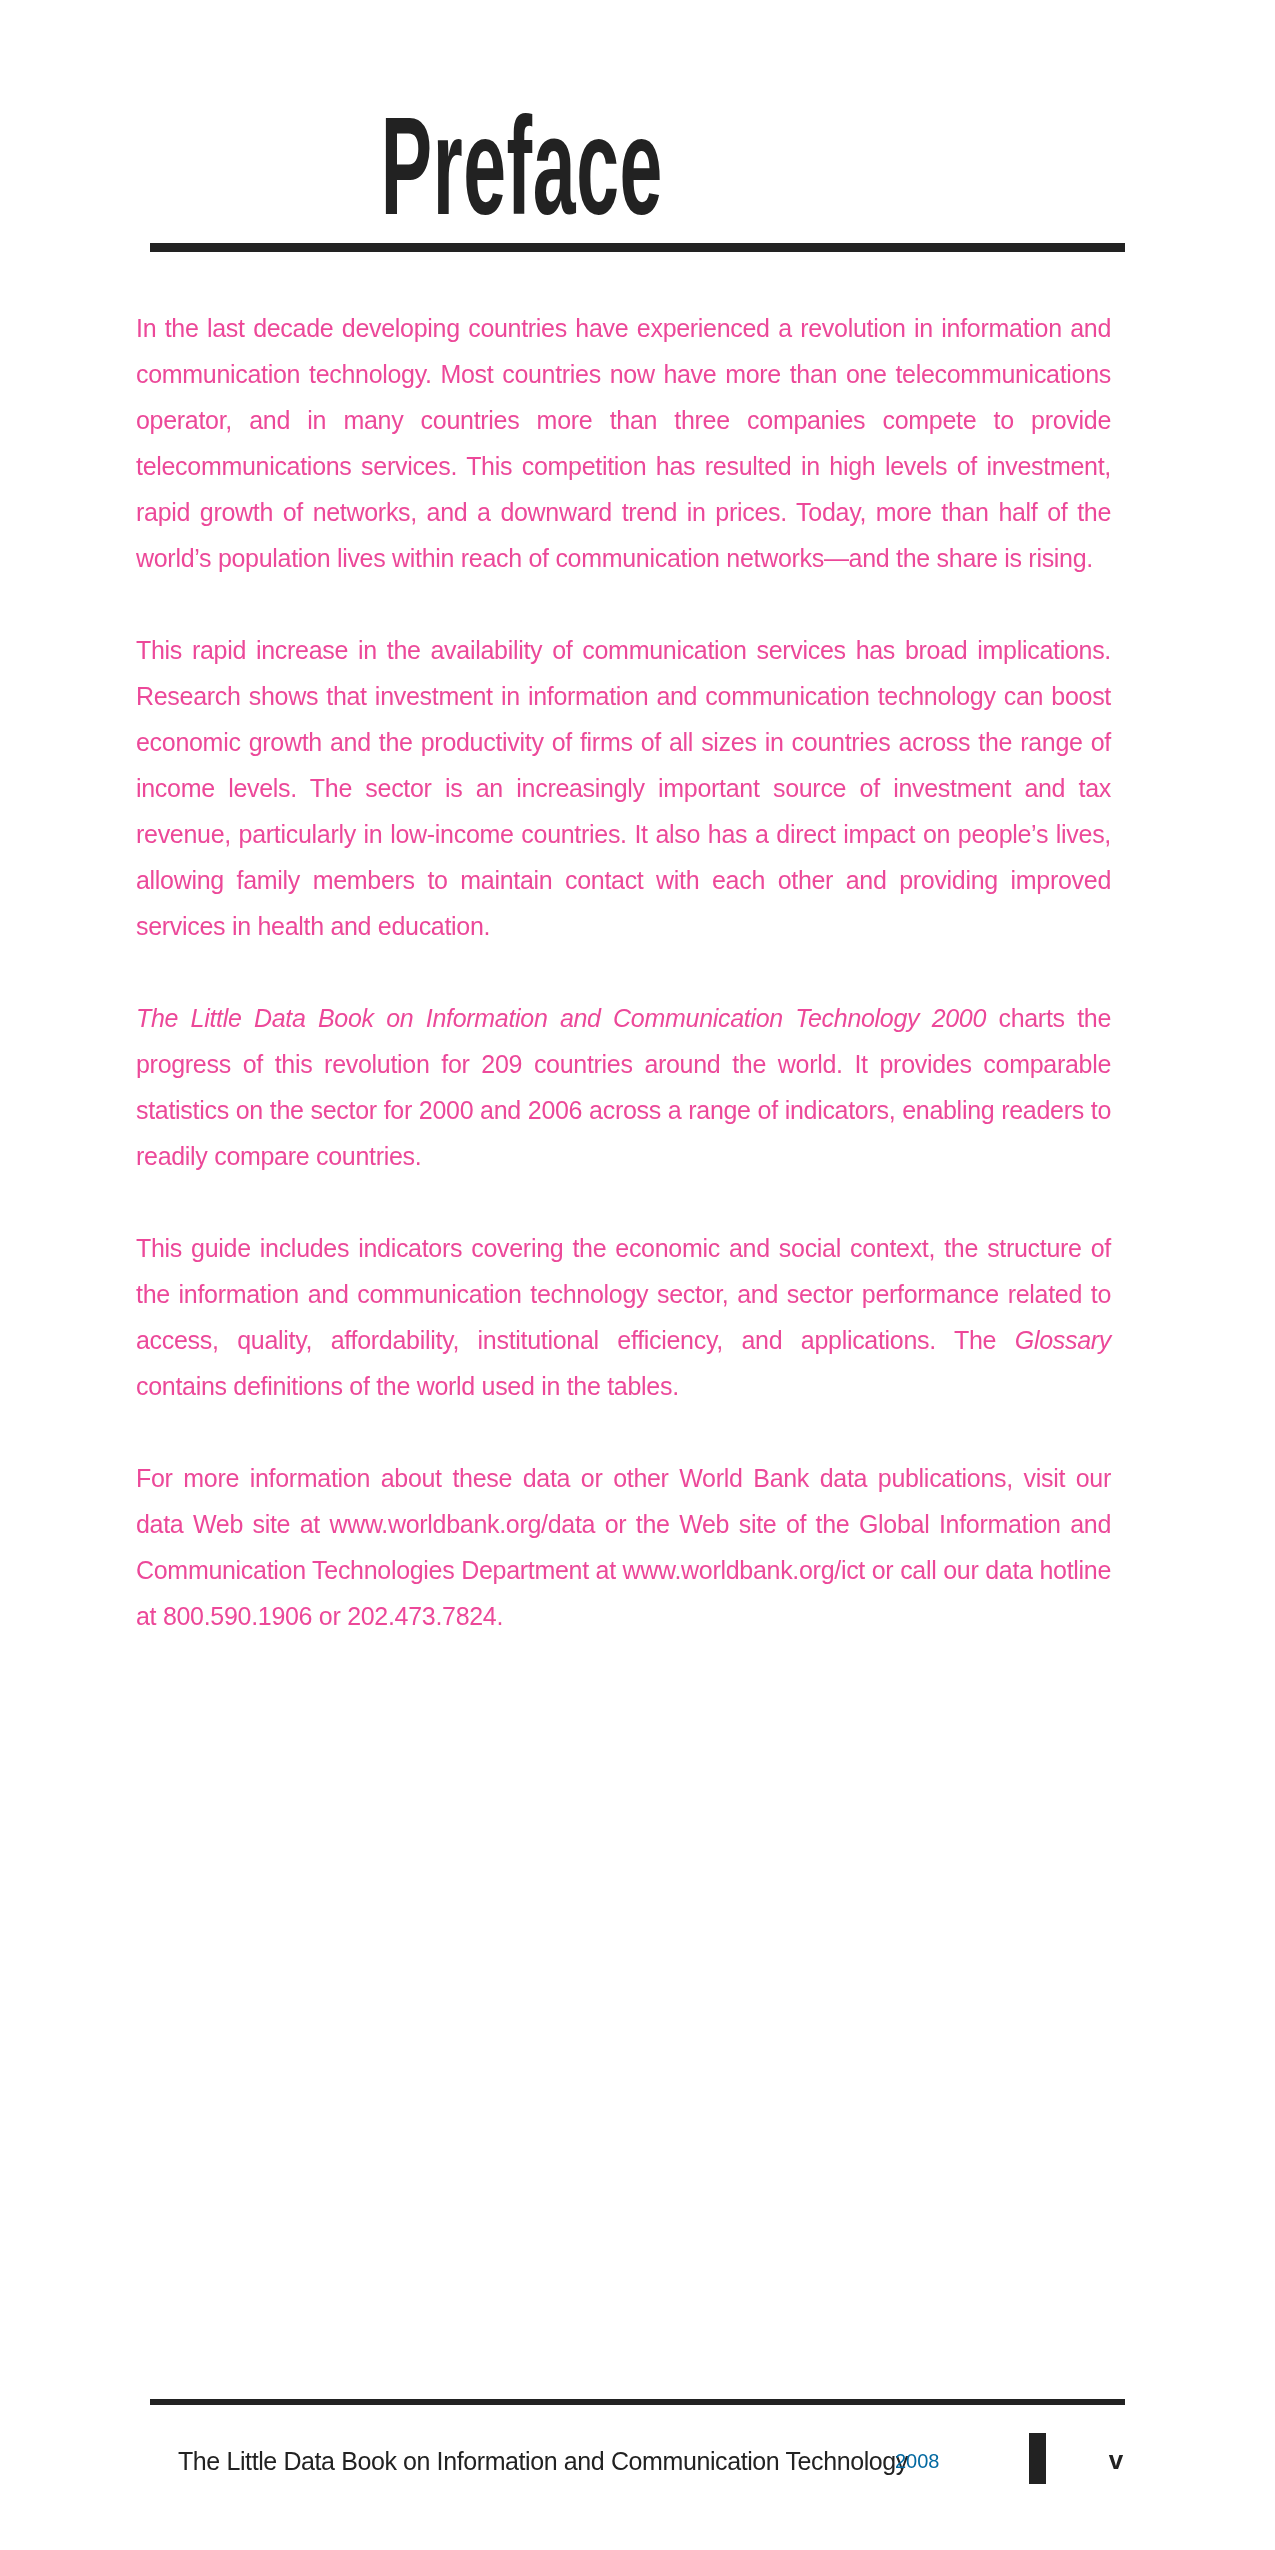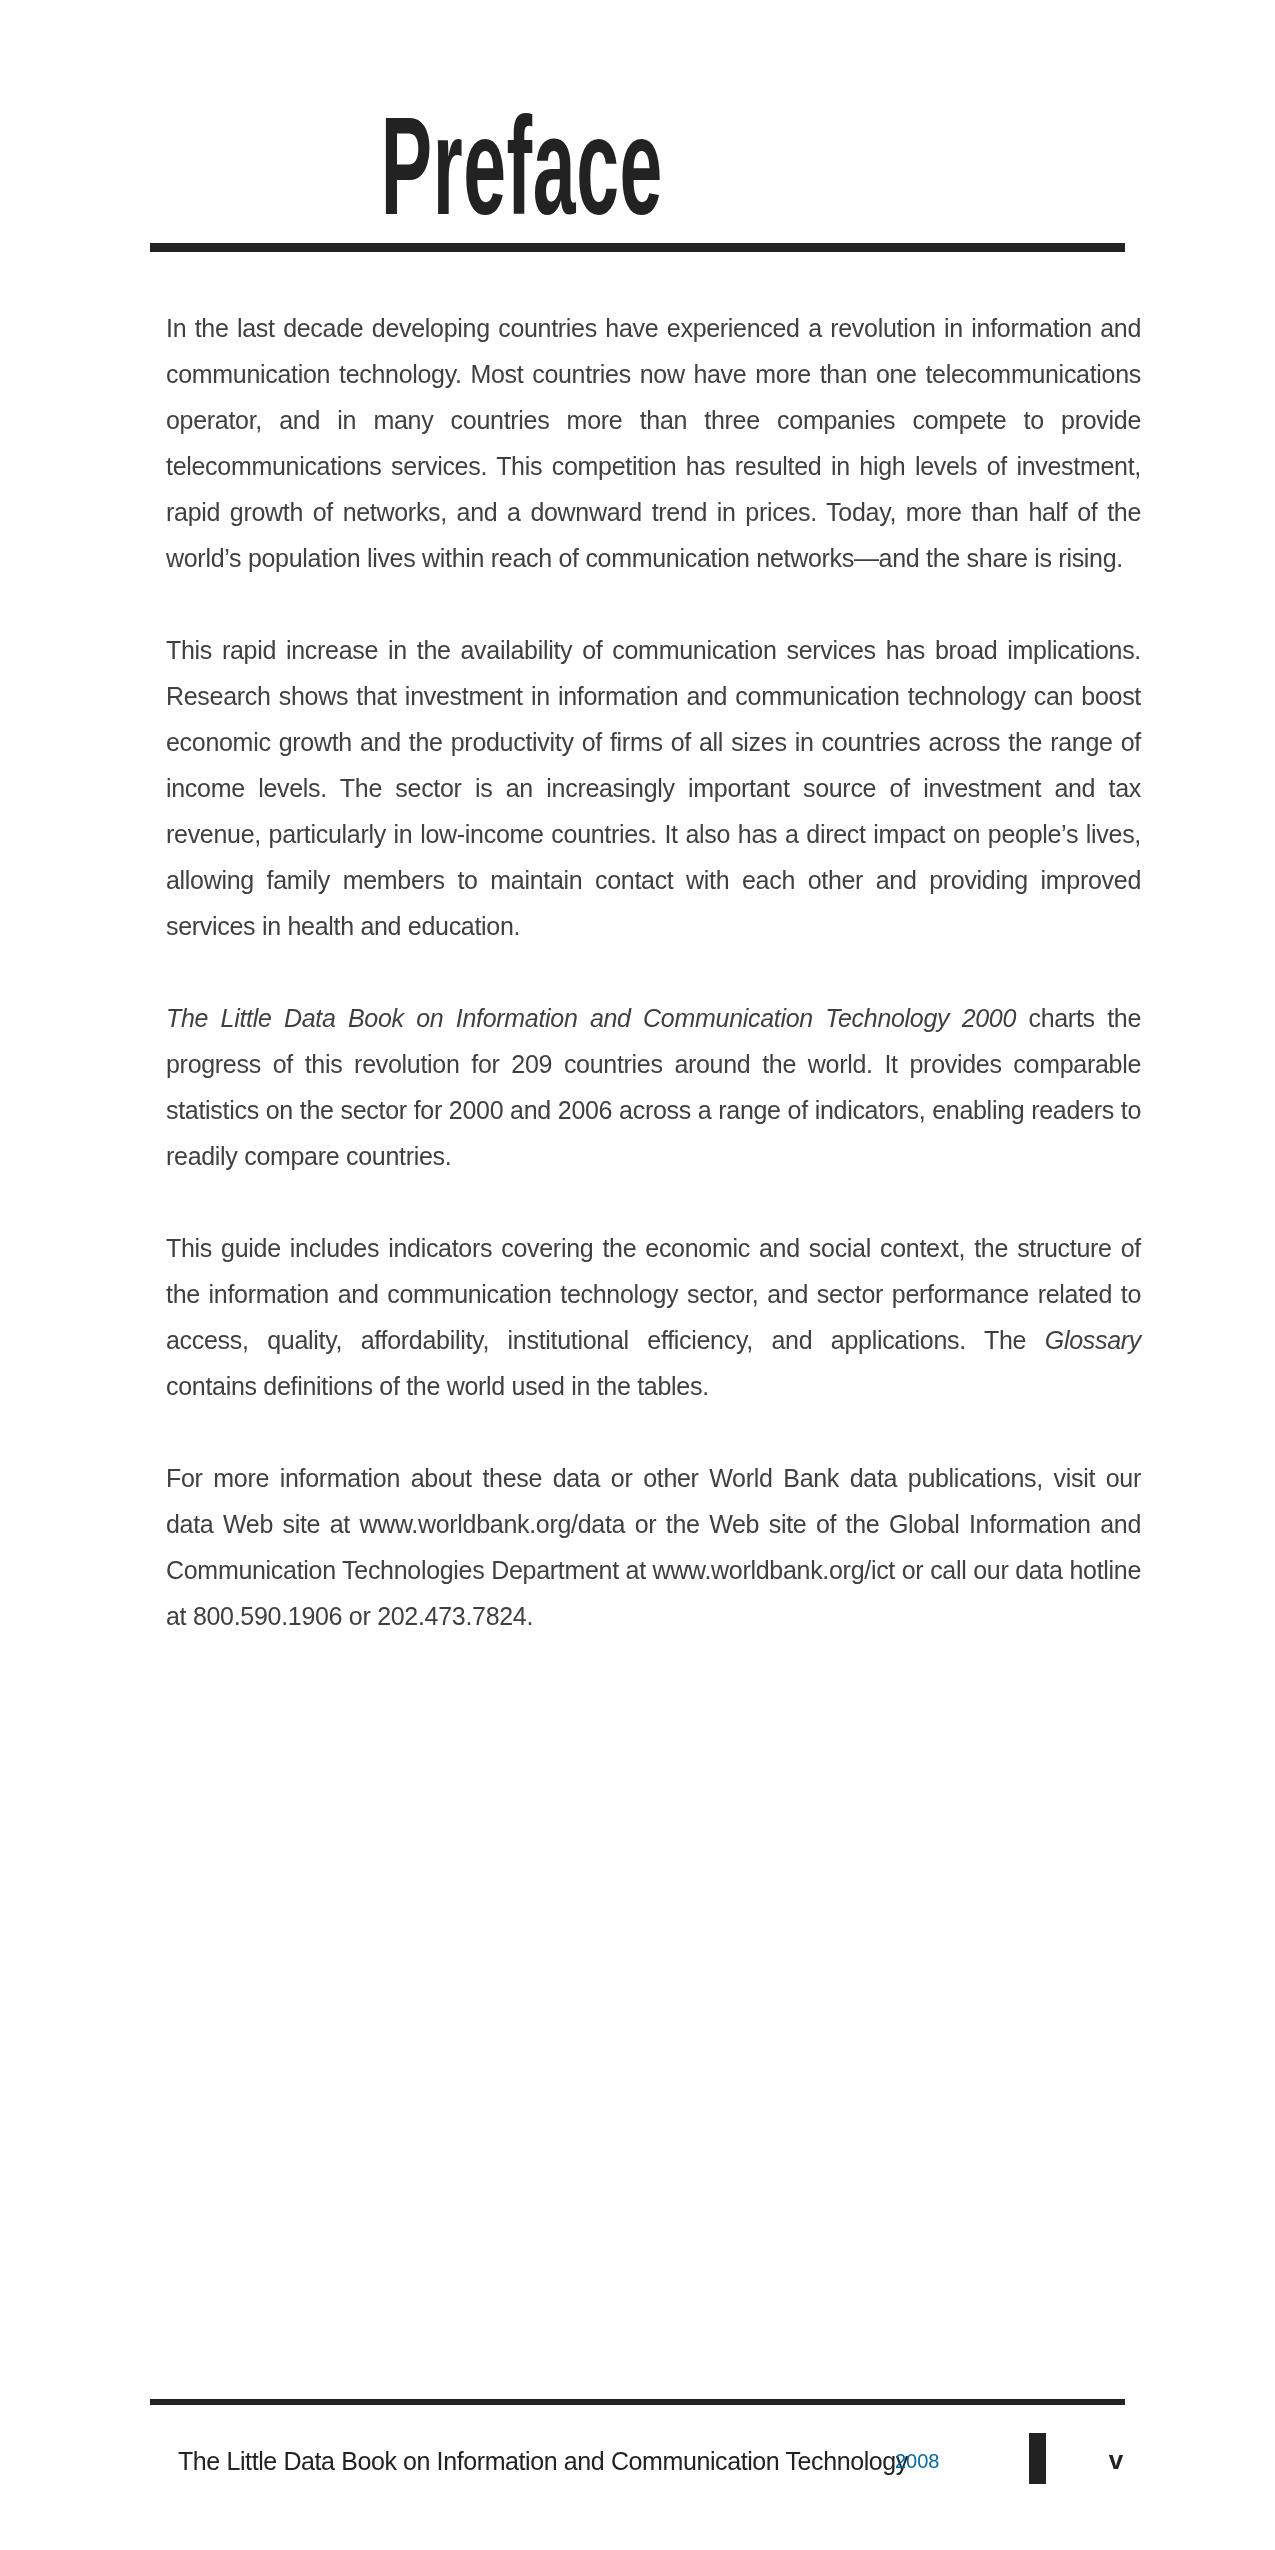--- a/index.html
+++ b/index.html
@@ -38,27 +38,27 @@
   .rule-top {
     position: absolute;
     left: 150px;
     width: 975px;
     top: 243px;
     height: 9px;
     background: #222222;
   }
   .body-text {
     position: absolute;
-    left: 166px;
+    left: 136px;
     width: 975px;
     top: 305px;
     font-family: "Liberation Sans", sans-serif;
     font-size: 25px;
     line-height: 46px;
-    color: #404040;
+    color: #ec4899;
     letter-spacing: -0.3px;
   }
   .body-text p {
     margin: 0 0 46px 0;
     text-align: justify;
     text-align-last: left;
   }
   .body-text em {
     font-style: italic;
   }

